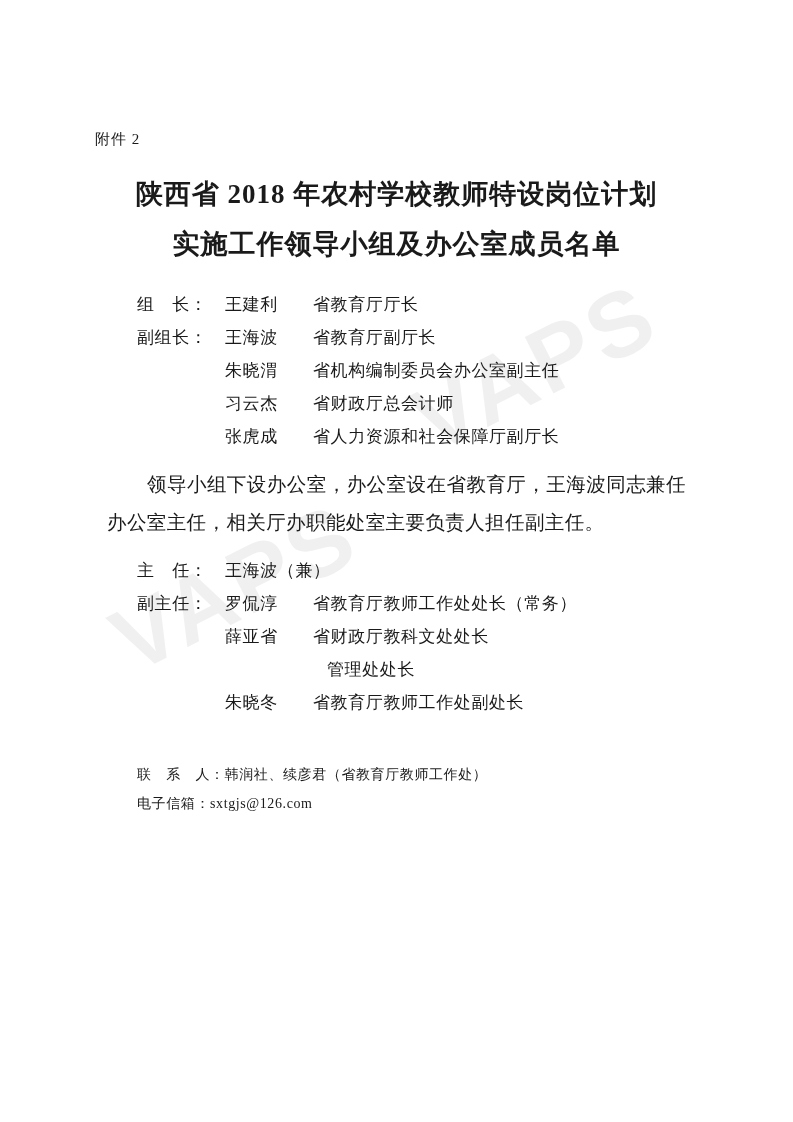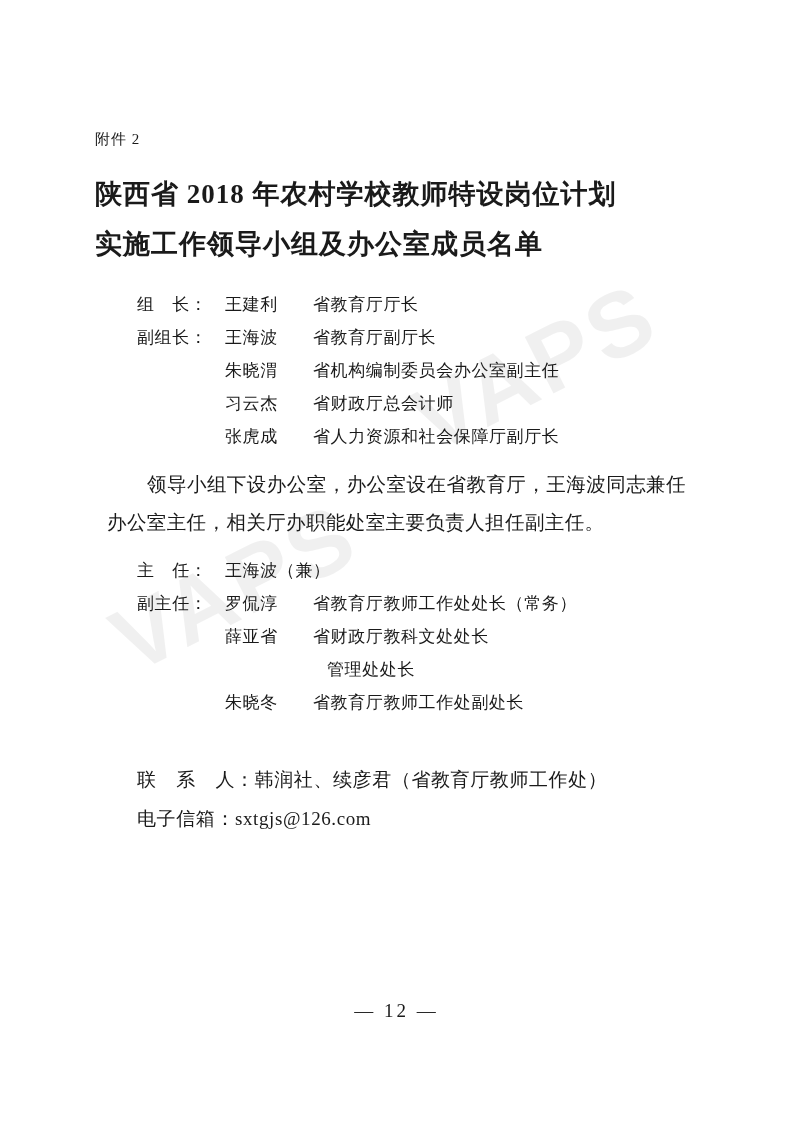--- a/index.html
+++ b/index.html
@@ -59,20 +59,21 @@
     position: relative;
     z-index: 1;
   }
   .attachment-label {
     font-size: 15px;
     line-height: 1.2;
     margin-bottom: 22px;
     letter-spacing: 1px;
   }
   .doc-title {
+    text-align: center;
     font-size: 27px;
     font-weight: bold;
     line-height: 1.85;
     letter-spacing: 1px;
     margin: 0 0 18px 0;
   }
   .doc-title .line {
     display: block;
   }
   .body-block {
@@ -94,21 +95,21 @@
     letter-spacing: 0.4px;
     margin: 12px;
     text-align: justify;
   }
   .label-col {
     display: inline-block;
     width: 88px;
   }
   .contact-block {
     margin-top: 42px;
-    font-size: 19px;
+    font-size: 14px;
     line-height: 2.05;
     letter-spacing: 0.6px;
     padding-left: 42px;
   }
   .page-number {
     position: absolute;
     left: 0;
     right: 0;
     bottom: 100px;
     text-align: center;
@@ -154,15 +155,14 @@
       <div class="row indent-2"><span>朱晓冬</span>　　<span>省教育厅教师工作处副处长</span></div>
     </div>
 
     <div class="contact-block">
       <div class="row"><span>联　系　人：</span><span>韩润社、续彦君（省教育厅教师工作处）</span></div>
       <div class="row"><span>电子信箱：</span><span>sxtgjs@126.com</span></div>
     </div>
 
   </div>
 
-  <div class="page-number">— 12 —</div>
 
 </div>
 
 </body></html>

